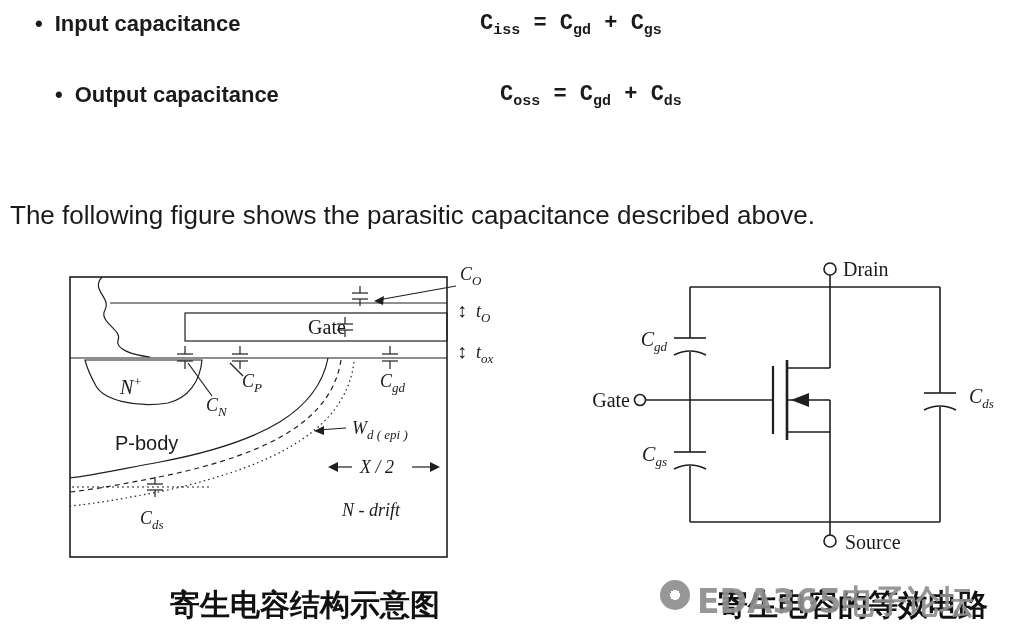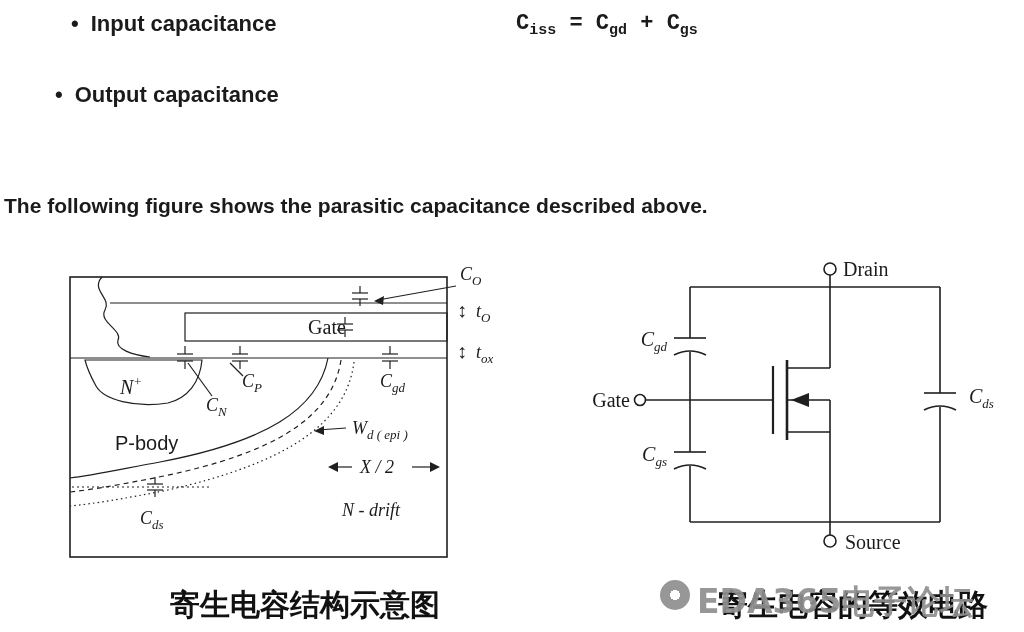--- a/index.html
+++ b/index.html
@@ -2,24 +2,24 @@
 <html><head>
 <meta charset="utf-8">
 <style>
   html,body{margin:0;padding:0;background:#fff;}
   .page{
     position:relative;width:1024px;height:632px;background:#ffffff;
     font-family:"Liberation Sans",sans-serif;color:#1b1b1b;overflow:hidden;
   }
   .brow{position:absolute;left:35px;right:0;height:30px;font-size:22px;font-weight:600;}
   .brow .marker{margin-right:12px;}
-  .row1{top:11px;margin-left:36px;} .row2{top:82px;margin-left:20px;} .row3{top:135px;}
+  .row1{top:11px;} .row2{top:82px;margin-left:20px;} .row3{top:135px;}
   .formula{position:absolute;left:445px;top:0;font-size:22px;font-weight:600;font-family:Liberation Mono, monospace;}
   .formula sub{font-size:15px;font-weight:600;}
-  .para{position:absolute;left:4px;top:194px;font-size:21px;font-weight:700;margin:0;}
+  .para{position:absolute;left:4px;top:194px;font-size:26px;font-weight:400;margin:6px;}
   .fig{position:absolute;}
   .fig-left{left:60px;top:250px;}
   .fig-right{left:575px;top:250px;}
   svg text{font-family:"Liberation Serif",serif;fill:#1b1b1b;}
   svg .math{font-style:italic;font-size:20px;}
   svg .math-s{font-style:italic;font-size:18px;}
   svg .subt{font-size:13px;font-style:italic;}
   svg .plain{font-size:20px;}
   svg .sans{font-family:"Liberation Sans",sans-serif;font-size:20px;font-style:normal;}
   svg .wire{stroke:#1f1f1f;stroke-width:1.6;fill:none;}
@@ -38,20 +38,21 @@
 <body>
 
 <div class="page">
 
   <div class="brow row1">
     <span class="marker">•</span><span>Input capacitance</span>
     <span class="formula"><span>C</span><sub>iss</sub><span> = C</span><sub>gd</sub><span> + C</span><sub>gs</sub></span>
   </div>
   <div class="brow row2">
     <span class="marker">•</span><span>Output capacitance</span>
+    <span class="formula"><span>C</span><sub>oss</sub><span> = C</span><sub>gd</sub><span> + C</span><sub>ds</sub></span>
   </div>
 
   <p class="para">The following figure shows the parasitic capacitance described above.</p>
 
   <svg class="fig fig-left" width="460" height="320" viewBox="0 0 460 320">
     <g>
       <rect class="wire" x="10" y="27" width="377" height="280" fill="#fff"></rect>
       <path class="thin" d="M 50,53 H 387"></path>
       <path class="thin" d="M 42,27 C 30,40 52,48 45,60 C 38,72 63,80 58,90 C 55,99 72,105 90,107"></path>
       <rect class="thin" x="125" y="63" width="262" height="28" fill="#fff"></rect>

